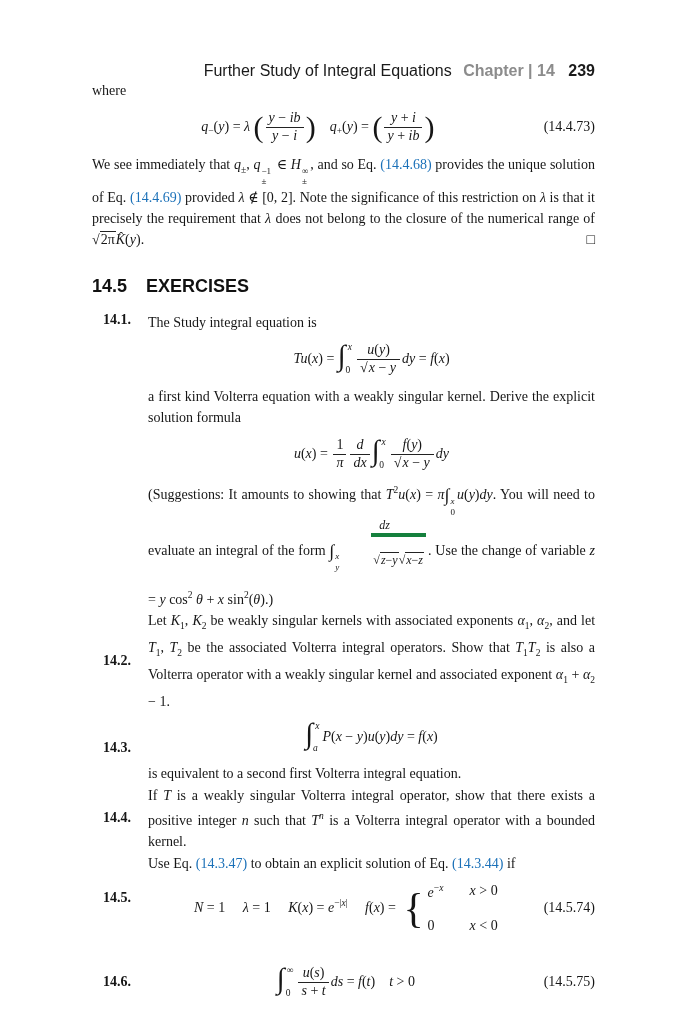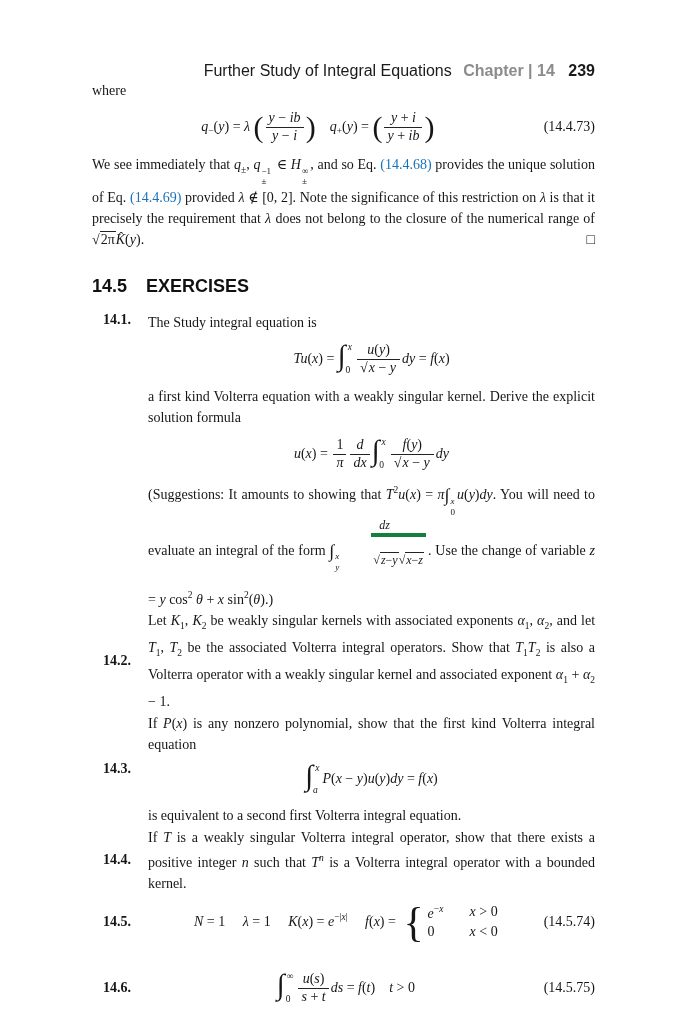--- a/index.html
+++ b/index.html
@@ -52,21 +52,21 @@
   .ol { border-top: 1px solid #222; padding: 0 1px; }
   .qed { float: right; }
   .link { color: var(--link, #1a70b8); cursor: pointer; }
 
   .ifrac { display: inline-block; vertical-align: middle; text-align: center; font-size: 12px; line-height: 1.3; margin: 0 2px; }
   .ifrac .num { display: block; }
   .ifrac .den { display: block; border-top: 4px solid #15803d; padding: 16px 2px; margin-left: 28px; }
 
   .cases { display: inline-flex; align-items: center; vertical-align: middle; margin-left: 4px; }
   .cbrace { font-size: 42px; font-weight: 300; line-height: 0; margin-right: 4px; }
-  .crows { display: inline-flex; flex-direction: column; gap: 3px; text-align: left; }
+  .crows { display: inline-flex; flex-direction: column; gap: 18px; text-align: left; }
   .crow { display: flex; }
   .crow .cval { min-width: 42px; }
 </style>
 </head>
 <body>
 
 <div class="page">
   <div class="content">
 
     <div class="running-head">
@@ -125,41 +125,41 @@
     <div class="ex">
       <span class="exnum">14.2.</span>
       <div class="exbody">
         <p class="para just">Let <i>K</i><sub>1</sub>, <i>K</i><sub>2</sub> be weakly singular kernels with associated exponents <i>α</i><sub>1</sub>, <i>α</i><sub>2</sub>, and let <i>T</i><sub>1</sub>, <i>T</i><sub>2</sub> be the associated Volterra integral operators. Show that <i>T</i><sub>1</sub><i>T</i><sub>2</sub> is also a Volterra operator with a weakly singular kernel and associated exponent <i>α</i><sub>1</sub> + <i>α</i><sub>2</sub> − 1.</p>
       </div>
     </div>
 
     <div class="ex">
       <span class="exnum">14.3.</span>
       <div class="exbody">
-        <p class="para just">If <i>P</i>(<i>x</i>) is any nonzero polynomial, show that the first kind Volterra integral equation</p>
         <div class="eqrow">
           <span class="eqbody"><span class="int">∫</span><span class="lims">
                 <span><i>x</i></span>
                 <span><i>a</i></span>
               </span><i>P</i>(<i>x</i> − <i>y</i>)<i>u</i>(<i>y</i>)<i>dy</i> = <i>f</i>(<i>x</i>)</span>
         </div>
         <p class="para just">is equivalent to a second first Volterra integral equation.</p>
       </div>
     </div>
 
     <div class="ex">
       <span class="exnum">14.4.</span>
       <div class="exbody">
         <p class="para just">If <i>T</i> is a weakly singular Volterra integral operator, show that there exists a positive integer <i>n</i> such that <i>T</i><sup><i>n</i></sup> is a Volterra integral operator with a bounded kernel.</p>
       </div>
     </div>
 
     <div class="ex">
       <span class="exnum">14.5.</span>
       <div class="exbody">
+        <p class="para just">Use Eq. <span class="link">(14.3.47)</span> to obtain an explicit solution of Eq. <span class="link">(14.3.44)</span> if</p>
         <div class="eqrow">
           <span class="eqbody"><i>N</i> = 1 &nbsp;<i>λ</i> = 1 &nbsp;<i>K</i>(<i>x</i>) = <i>e</i><sup>−|<i>x</i>|</sup> &nbsp;<i>f</i>(<i>x</i>) = <span class="cases">
                 <span class="cbrace">{</span>
                 <span class="crows">
                   <span class="crow">
                     <span class="cval"><i>e</i><sup>−<i>x</i></sup></span>
                     <span><i>x</i> &gt; 0</span>
                   </span>
                   <span class="crow">
                     <span class="cval">0</span>

